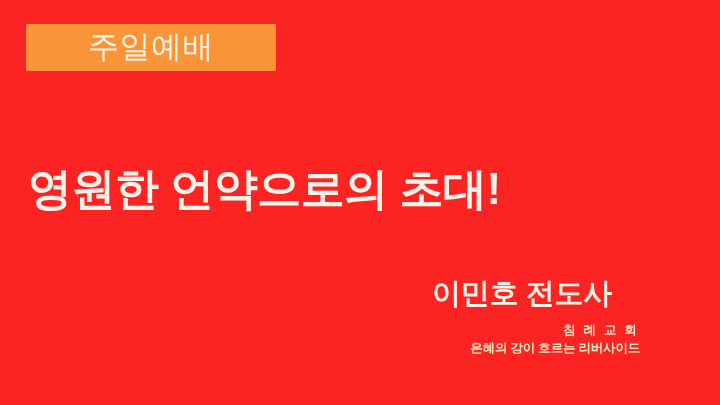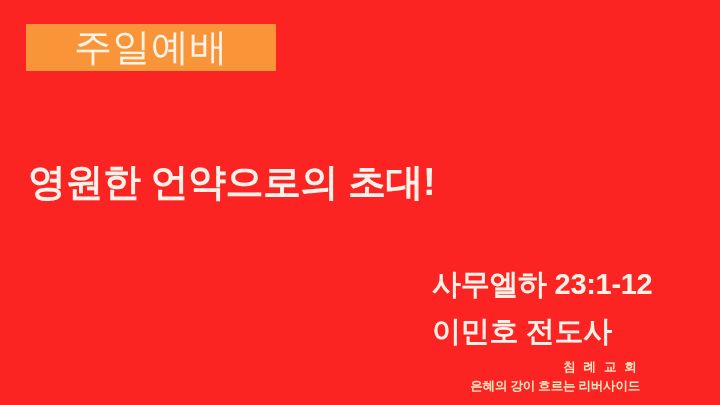--- a/index.html
+++ b/index.html
@@ -29,36 +29,36 @@
     top: 24px;
     width: 250px;
     height: 47px;
     background: #f99538;
     display: flex;
     align-items: center;
     justify-content: center;
     box-sizing: border-box;
   }
   #category-badge-label {
-    font-size: 38px;
+    font-size: 31px;
     font-weight: 400;
     color: #fdf3e6;
     letter-spacing: 0.5px;
     line-height: 1;
     white-space: nowrap;
     transform: translateY(-1px);
   }
 
   
   #sermon-title {
     position: absolute;
     left: 28px;
     top: 137px;
     width: 672px;
-    font-size: 38px;
+    font-size: 44px;
     font-weight: bold;
     color: #faf1e9;
     line-height: 1.06;
     letter-spacing: -0.5px;
     white-space: nowrap;
   }
 
   
   #info-block {
     position: absolute;
@@ -108,21 +108,20 @@
 
 <div id="slide">
 
   <div id="category-badge">
     <span id="category-badge-label">주일예배</span>
   </div>
 
   <h1 id="sermon-title">영원한 언약으로의 초대!</h1>
 
   <div id="info-block">
-    <div id="scripture-reference">사무엘하 23:1-12</div>
     <div id="speaker-name">이민호 전도사</div>
 
     <div id="church-name-block">
       <div id="church-name">침 례 교 회</div>
       <div id="church-tagline">은혜의 강이 흐르는 리버사이드</div>
     </div>
   </div>
 
 </div>
 

